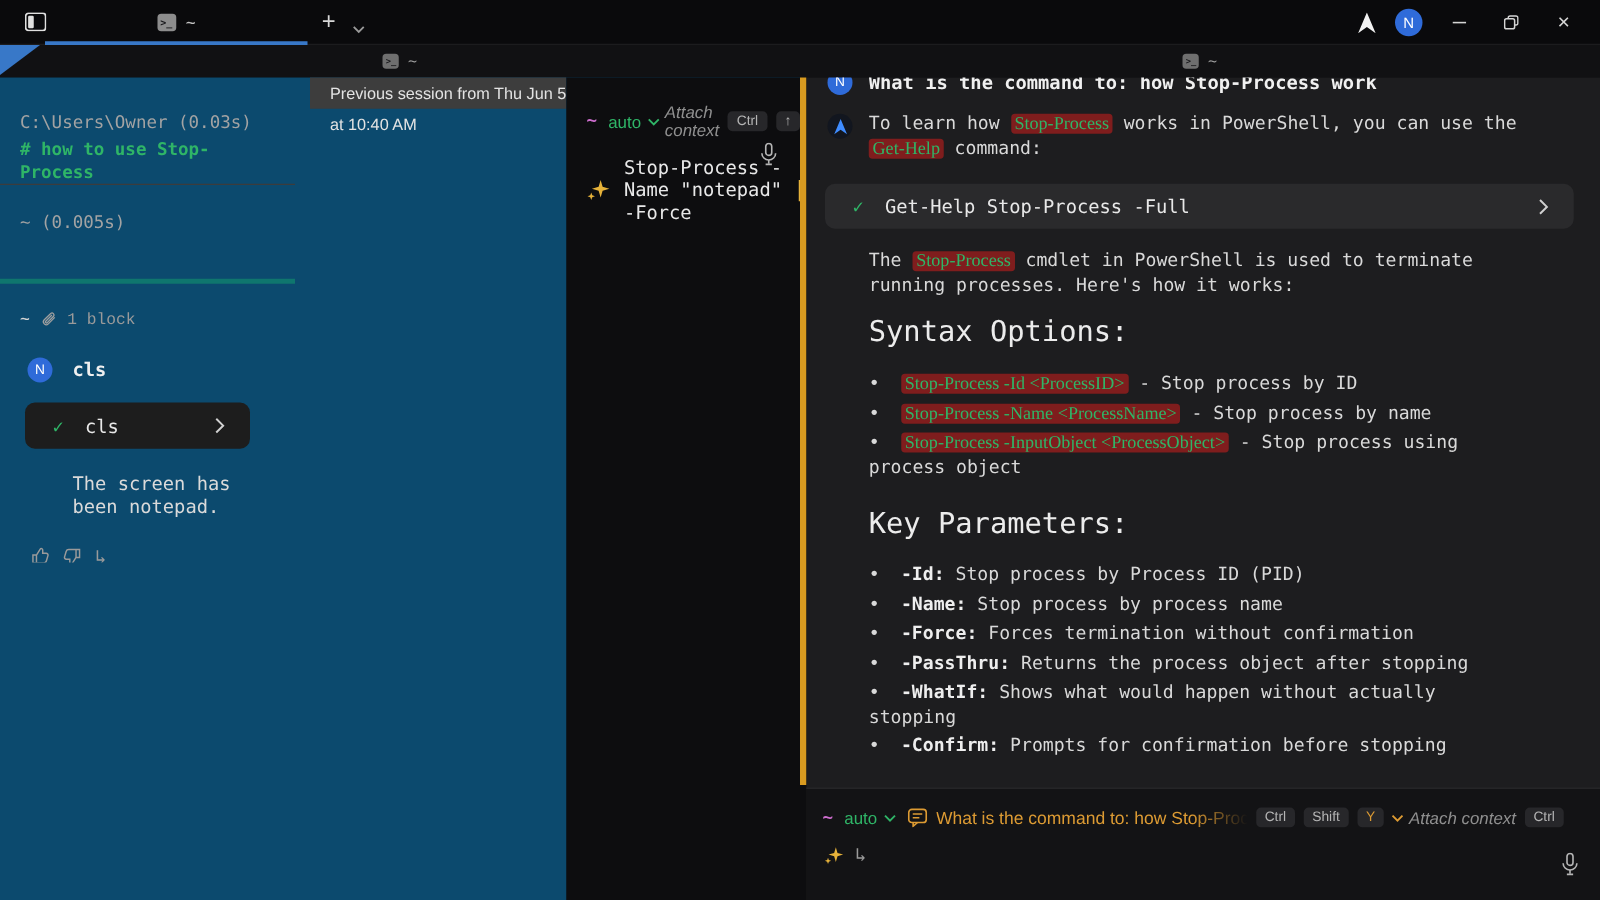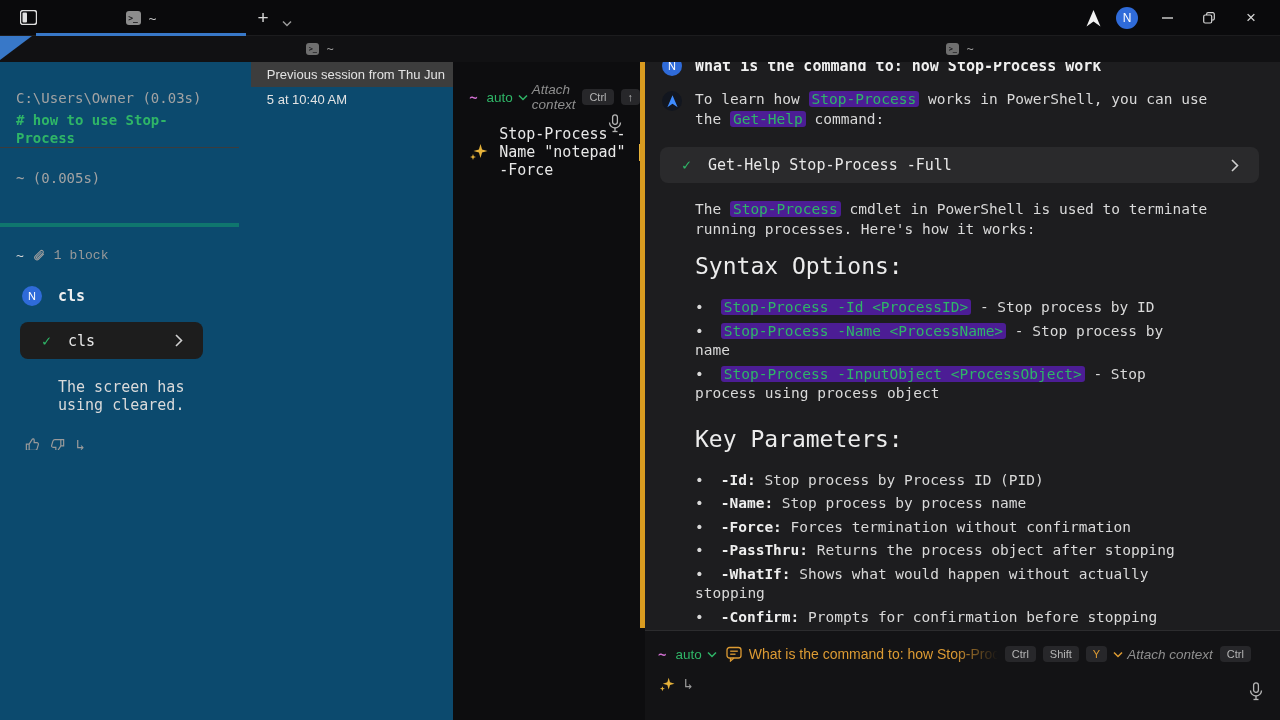--- a/index.html
+++ b/index.html
@@ -94,21 +94,21 @@
   .right-pane { width:635px; display:flex; flex-direction:column; background:#1d1d1f; }
   .chat-scroll { height:568px; overflow:hidden; position:relative; }
   .chat-msg { display:flex; gap:13px; }
   .chat-msg.user { margin-top:-7px; }
   .chat-msg.ai { margin-top:14px; }
   .chat-avatar { flex-shrink:0; margin-left:17px; margin-top:1px; }
   .ai-circle { width:20px; height:20px; border-radius:50%; background:#12161f; display:flex;
                align-items:center; justify-content:center; }
   .user-msg-text { color:#f0f0f0; font-size:15px; font-weight:bold; padding-top:2px; }
   .rich { width:540px; color:#d9d9d9; font-size:14.5px; line-height:19.5px; }
-  .icode { color:#2fb567; background:#4c1d95; border-radius:3px; padding:0 3px; }
+  .icode { color:#2fb567; background:#7f1d1d; border-radius:3px; padding:0 3px;font-family:Liberation Serif, serif; }
   .bseg { font-weight:bold; color:#eeeeee; }
   .cmd-block.right { margin-left:15px; margin-right:21px; margin-top:18px; height:36px; background:#2a2a2c; }
   .para { margin-left:50px; margin-top:17px; }
   .md-h2 { margin-left:50px; color:#ececec; font-size:23px; line-height:26px; font-weight:normal; }
   .md-h2.h2a { margin-top:14px; }
   .md-h2.h2b { margin-top:22px; }
   .bullets { margin-left:50px; margin-top:19px; width:500px; }
   .bullet { color:#d9d9d9; font-size:14.5px; line-height:19.5px; margin-bottom:4px; }
   .bullet .dot { margin-right:17px; }
   .ai-input { height:90px; background:#131315; border-top:1px solid #2c2c2e; position:relative; overflow:hidden; }
@@ -206,21 +206,21 @@
           </div>
           <div class="cmd-block">
             <span class="check">✓</span>
             <span class="cmd-text">cls</span>
             <span class="chev">
               <svg width="8" height="13" viewBox="0 0 8 13">
                   <polyline points="1,1 6.5,6.5 1,12" fill="none" stroke="#d0d0d0" stroke-width="1.6"></polyline>
                 </svg>
             </span>
           </div>
-          <div class="resp-text">The screen has using cleared.</div>
+          <div class="resp-text">The screen has been notepad.</div>
           <div class="feedback-row">
             <span style="display:flex;">
               <svg width="16" height="16" viewBox="0 0 17 17">
                   <path d="M5.5 7.5 l3.2 -5 c.6 -.95 2.1 -.5 2.1 .65 V6 h3 c1 0 1.75 1 1.45 2 l-1.35 4.6 c-.3 .95 -1.15 1.6 -2.15 1.6 H5.5 M5.5 7.5 H2.5 v6.7 h3 V7.5" fill="none" stroke="#9a9a9a" stroke-width="1.25"></path>
                 </svg>
             </span>
             <span style="display:flex;">
               <svg width="16" height="16" viewBox="0 0 17 17" transform="rotate(180)">
                   <path d="M5.5 7.5 l3.2 -5 c.6 -.95 2.1 -.5 2.1 .65 V6 h3 c1 0 1.75 1 1.45 2 l-1.35 4.6 c-.3 .95 -1.15 1.6 -2.15 1.6 H5.5 M5.5 7.5 H2.5 v6.7 h3 V7.5" fill="none" stroke="#9a9a9a" stroke-width="1.25"></path>
                 </svg>

